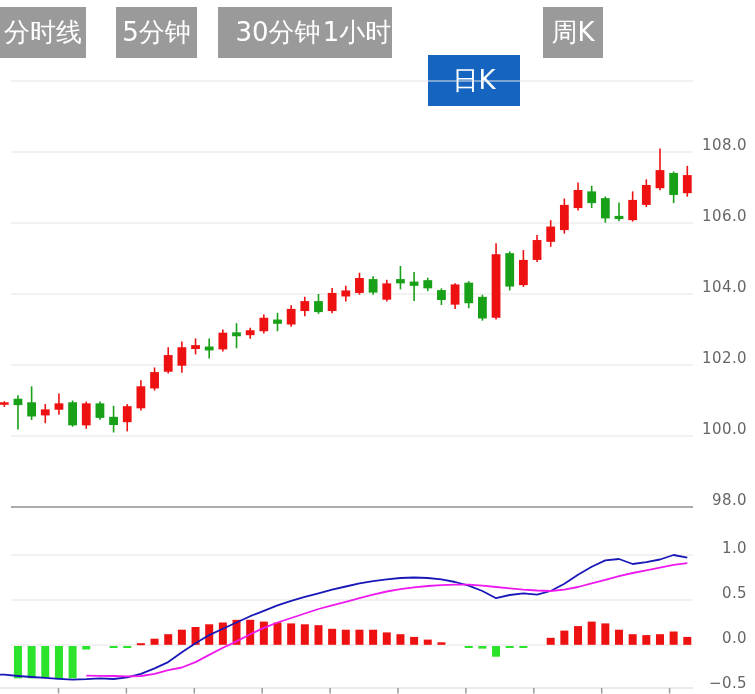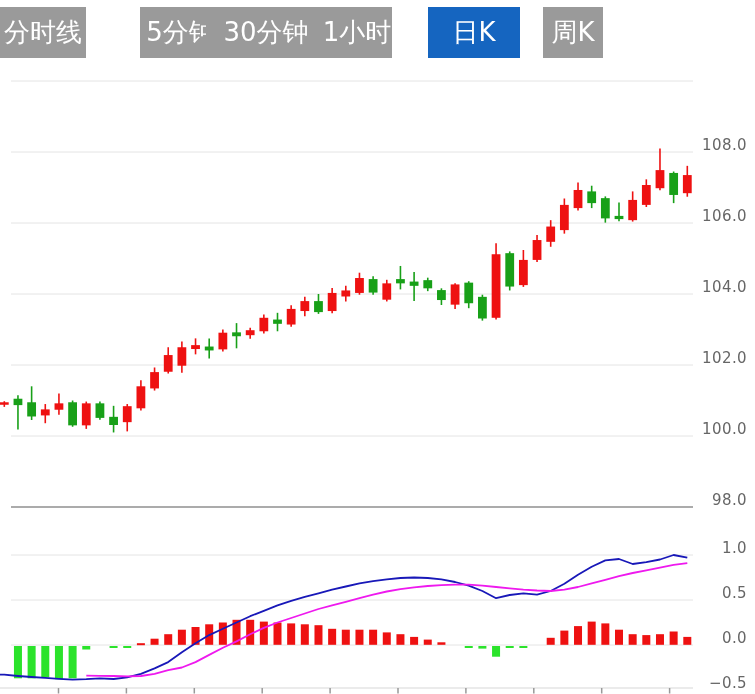--- a/index.html
+++ b/index.html
@@ -7,24 +7,24 @@
     width:755px;height:694px;background:#ffffff;overflow:hidden;position:relative;
     font-family:"DejaVu Sans","Liberation Sans",sans-serif;
   }
   .toolbar{position:absolute;left:0;top:0;width:755px;height:60px;}
   .toolbar button{
     position:absolute;top:7px;height:51px;border:none;border-radius:0;
     background:#9a9a9a;color:#ffffff;font-size:26px;line-height:51px;
     font-family:"DejaVu Sans","Liberation Sans",sans-serif;
     padding:0;cursor:pointer;text-align:center;
   }
-  .toolbar button.active{background:#1565c0;}
+  .toolbar button.active{background:#1565c0;margin-top:48px;}
   .b1{left:0;width:86px;}
-  .b2{left:116px;width:81px;margin-left:24px;}
-  .b3{left:206px;width:120px;}
+  .b2{left:116px;width:81px;}
+  .b3{left:218px;width:120px;}
   .b4{left:322px;width:70px;}
   .b5{left:428px;width:92px;}
   .b6{left:543px;width:60px;}
   .b7{left:640px;width:81px;}
   #chart{position:absolute;left:0;top:0;}
   #chart text{
     font-family:"DejaVu Sans","Liberation Sans",sans-serif;
     font-size:15px;letter-spacing:0.4px;
   }
 </style>

